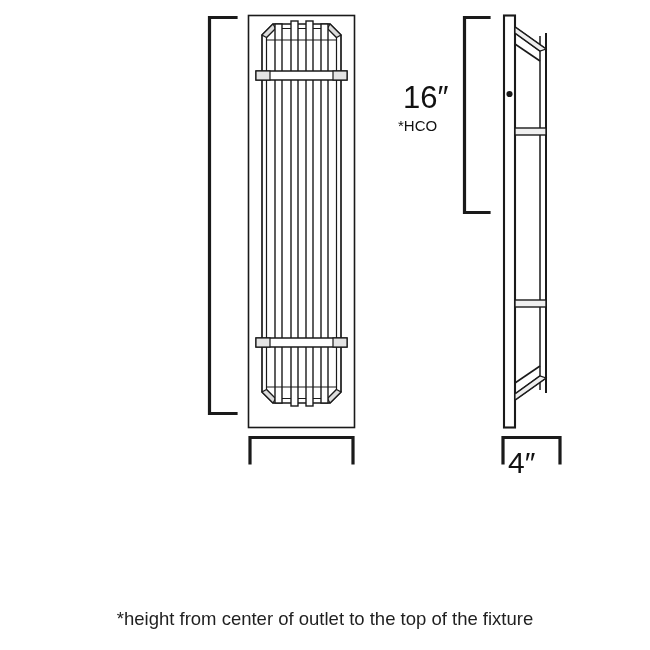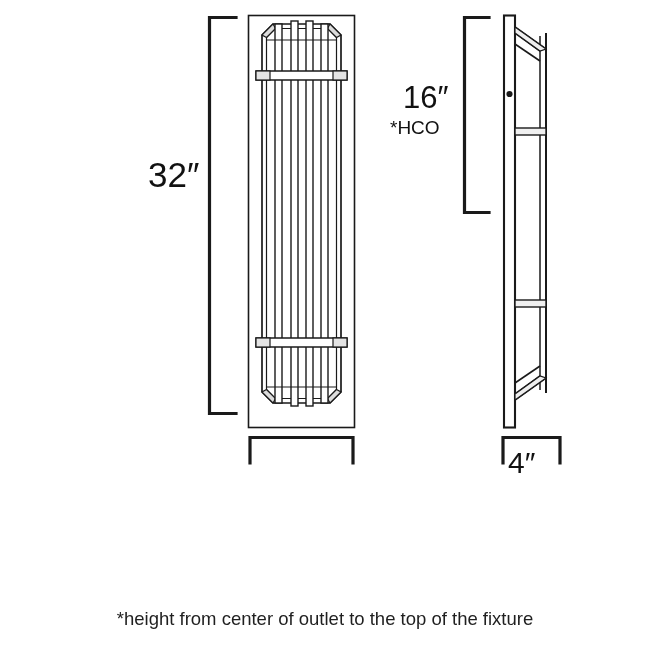--- a/index.html
+++ b/index.html
@@ -40,22 +40,22 @@
     top: 155px;
   }
   .dim-hco {
     font-size: 31px;
     left: 403px;
     top: 80px;
     text-align: right;
   }
   .dim-hco-sub {
     position: absolute;
-    font-size: 19px;
-    left: 390px;
+    font-size: 15px;
+    left: 398px;
     top: 117px;
     font-family: "Liberation Sans", sans-serif;
     color: #111111;
     white-space: nowrap;
   }
   .dim-width {
     font-size: 30px;
     left: 273px;
     top: 446px;
   }
@@ -162,21 +162,20 @@
       <rect x="515" y="128" width="31" height="7" fill="#f0f0f0" stroke="#1a1a1a" stroke-width="1.4"></rect>
       <rect x="515" y="300" width="31" height="7" fill="#f0f0f0" stroke="#1a1a1a" stroke-width="1.4"></rect>
     </g>
 
     <g fill="none" stroke="#1a1a1a" stroke-width="3.2" stroke-linecap="square">
       <path d="M 503 437.5 L 503 463 M 503 437.5 L 560 437.5 M 560 437.5 L 560 463"></path>
     </g>
 
   </svg>
 
-  <div class="dim-label dim-height">32″</div>
 
   <div class="dim-label dim-hco">16″</div>
 
   <div class="dim-hco-sub">*HCO</div>
 
 
   <div class="dim-label dim-depth">4″</div>
 
   <div class="footnote">*height from center of outlet to the top of the fixture</div>
 

